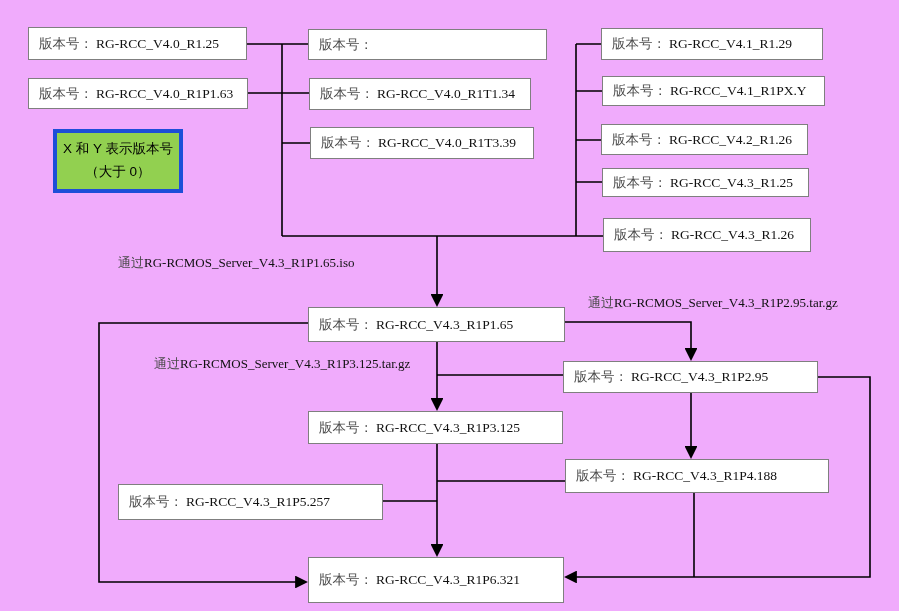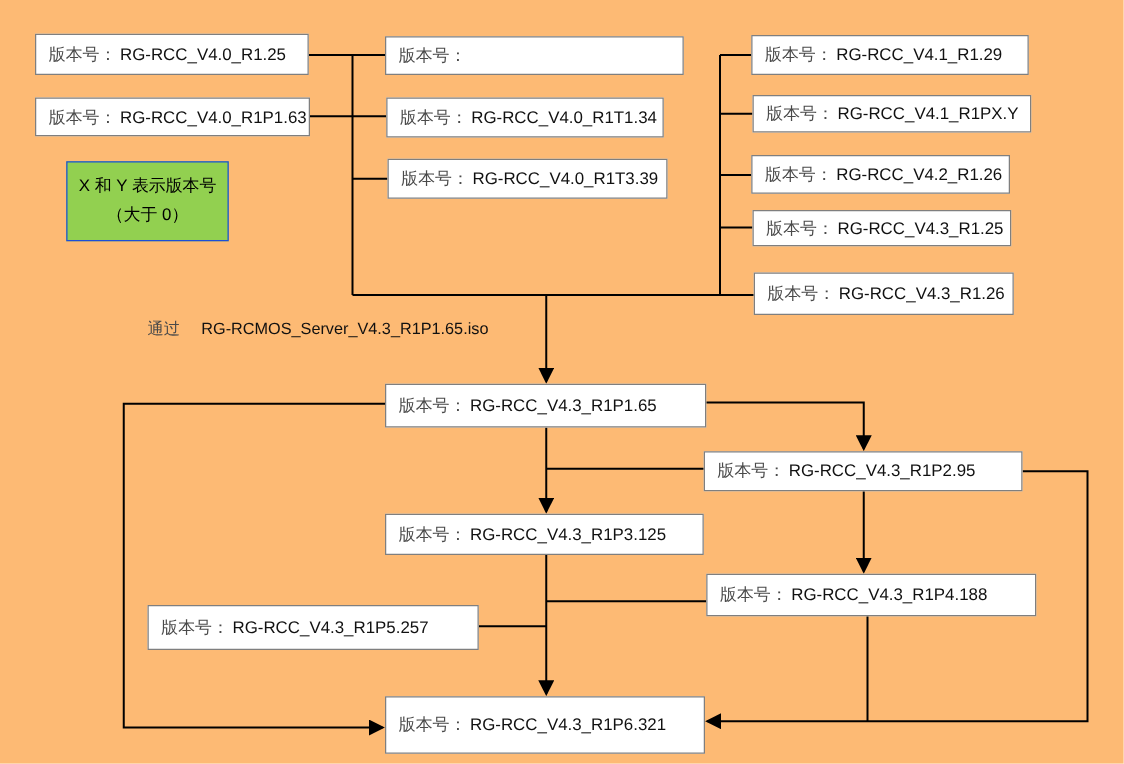--- a/index.html
+++ b/index.html
@@ -2,48 +2,48 @@
 <html><head>
 <meta charset="utf-8">
 <style>
   * { box-sizing: border-box; }
   html, body { margin: 0; padding: 0; background: #ffffff; }
   body { font-family: "Liberation Sans", "DejaVu Sans", sans-serif; }
   .stage {
     position: relative;
     width: 899px;
     height: 611px;
-    background: #fdba74;
+    background: #f0abfc;
     overflow: hidden;
   }
   svg.wires { position: absolute; left: 0; top: 0; width: 899px; height: 611px; }
   .vbox {
     position: absolute;
     background: #ffffff;
     border: 1px solid #7f7f7f;
     display: flex;
     align-items: center;
     padding-left: 10px;
     font-size: 13.5px;
     white-space: nowrap;
     line-height: 1;
   }
   .pfx { color: #4a4a4a; }
-  .vn  { color: #111111; margin-left: 3px; }
+  .vn  { color: #111111; margin-left: 3px; font-family: Liberation Serif, serif; }
   .elabel {
     position: absolute;
     font-size: 13px;
     white-space: nowrap;
     line-height: 1.2;
   }
-  .elabel .vn { margin-left: 17px; }
+  .elabel .vn { margin-left: 0; }
   .note {
     position: absolute;
     background: #92d050;
-    border: 1px solid #1d4ed8;
+    border: 4px solid #1d4ed8;
     display: flex;
     flex-direction: column;
     align-items: center;
     justify-content: center;
     font-size: 13.5px;
     color: #000000;
     line-height: 1.7;
     text-align: center;
   }
 </style>
@@ -118,20 +118,26 @@
       <span class="vn">RG-RCC_V4.3_R1.25</span>
   </div>
   <div class="vbox" style="left:603px;top:218px;width:208px;height:34px">
     <span class="pfx">版本号：</span>
       <span class="vn">RG-RCC_V4.3_R1.26</span>
   </div>
 
   <div class="elabel" style="left:118px;top:255px">
     <span class="pfx">通过</span><span class="vn">RG-RCMOS_Server_V4.3_R1P1.65.iso</span>
   </div>
+  <div class="elabel" style="left:588px;top:295px">
+    <span class="pfx">通过</span><span class="vn">RG-RCMOS_Server_V4.3_R1P2.95.tar.gz</span>
+  </div>
+  <div class="elabel" style="left:154px;top:356px">
+    <span class="pfx">通过</span><span class="vn">RG-RCMOS_Server_V4.3_R1P3.125.tar.gz</span>
+  </div>
 
   <div class="vbox" style="left:308px;top:307px;width:257px;height:35px">
     <span class="pfx">版本号：</span>
       <span class="vn">RG-RCC_V4.3_R1P1.65</span>
   </div>
   <div class="vbox" style="left:563px;top:361px;width:255px;height:32px">
     <span class="pfx">版本号：</span>
       <span class="vn">RG-RCC_V4.3_R1P2.95</span>
   </div>
   <div class="vbox" style="left:308px;top:411px;width:255px;height:33px">

